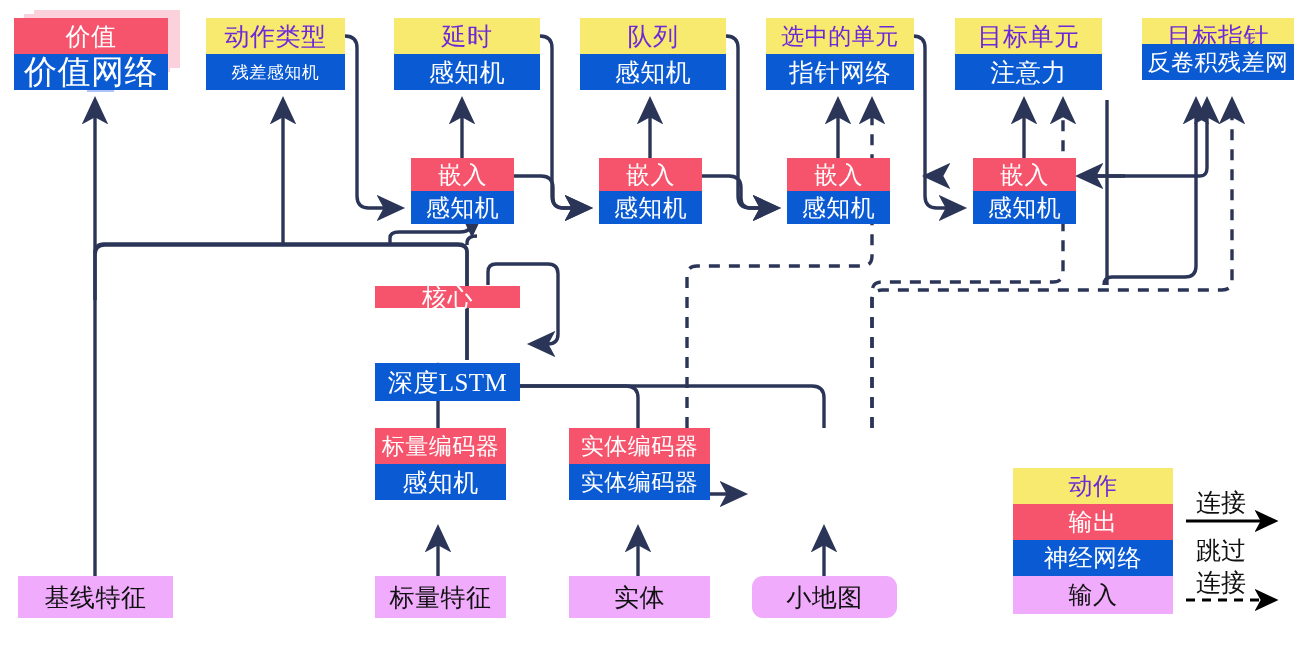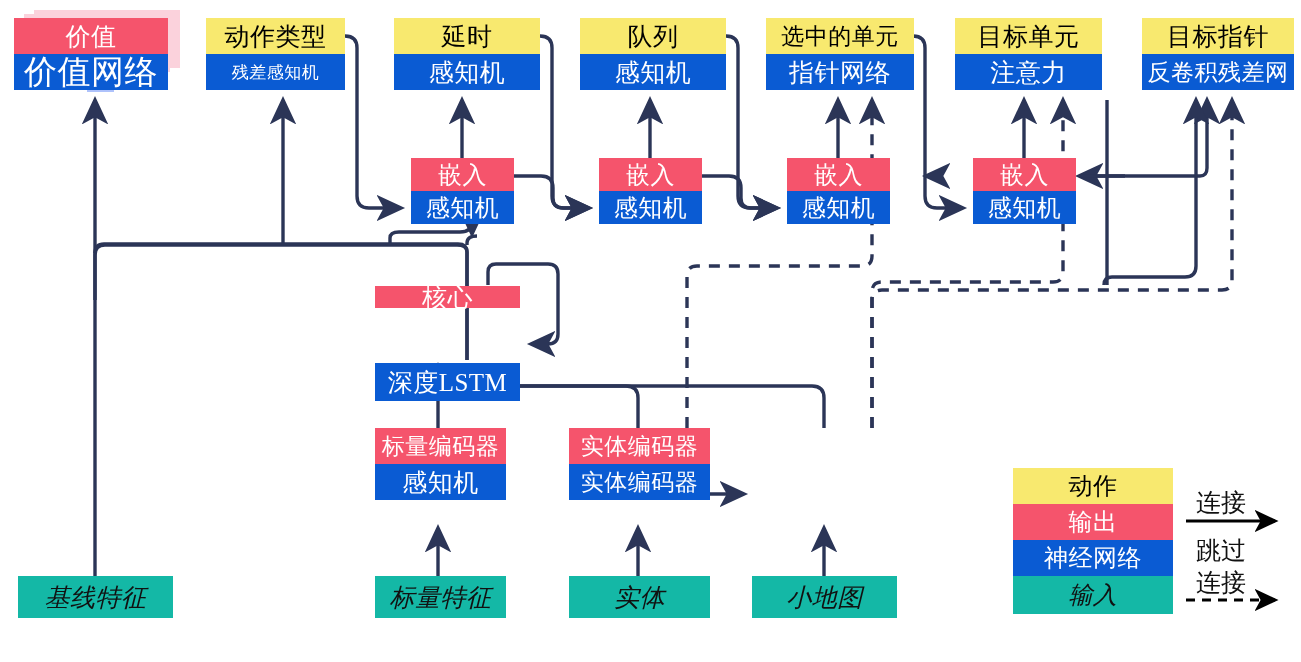--- a/index.html
+++ b/index.html
@@ -4,24 +4,24 @@
 <style>
   html,body{margin:0;padding:0;background:#fff;}
   body{width:1301px;height:662px;position:relative;overflow:hidden;
        font-family:"Liberation Serif","DejaVu Serif",serif;}
   #canvas{position:absolute;left:0;top:0;width:1301px;height:662px;}
   svg.wires{position:absolute;left:0;top:0;width:1301px;height:662px;pointer-events:none;}
 
   .node{position:absolute;box-sizing:border-box;}
   .cell{box-sizing:border-box;display:flex;align-items:center;justify-content:center;
         line-height:1;white-space:nowrap;letter-spacing:.5px;}
-  .c-action{background:#F8E96F;color:#000000;}
+  .c-action{background:#F8E96F;color:#6d28d9;}
   .c-output{background:#F5546C;color:#fff;}
   .c-net{background:#0A5BD3;color:#fff;}
-  .c-input{background:#14b8a6;color:#111;font-style:italic;}
+  .c-input{background:#f0abfc;color:#111;}
 
   .shadow{position:absolute;}
   .sh-pink{background:#FBD2DC;}
   .sh-blue{background:#AEC2FB;}
 
   .legend{position:absolute;padding-left:40px;}
   .legend .cell{justify-content:center;}
   .lg-label{position:absolute;white-space:nowrap;color:#111;text-align:left;}
 </style>
 </head>
@@ -131,21 +131,21 @@
     <div class="cell c-net" style="position:absolute;left:0;top:36px;width:148px;height:36px;font-size:25px;">指针网络</div>
   </div>
 
   <div class="node" style="left:955px;top:18px;width:147px;height:72px;">
     <div class="cell c-action" style="position:absolute;left:0;top:0;width:147px;height:36px;font-size:25px;">目标单元</div>
     <div class="cell c-net" style="position:absolute;left:0;top:36px;width:147px;height:36px;font-size:25px;">注意力</div>
   </div>
 
   <div class="node" style="left:1142px;top:18px;width:152px;height:72px;">
     <div class="cell c-action" style="position:absolute;left:0;top:0;width:152px;height:36px;font-size:25px;">目标指针</div>
-    <div class="cell c-net" style="position:absolute;left:0;top:36px;width:152px;height:36px;font-size:23px;">反卷积残差网</div>
+    <div class="cell c-net" style="position:absolute;left:0;top:26px;width:152px;height:36px;font-size:23px;">反卷积残差网</div>
   </div>
 
   <div class="node" style="left:411px;top:158px;width:103px;height:66px;">
     <div class="cell c-output" style="position:absolute;left:0;top:0;width:103px;height:33px;font-size:24px;">嵌入</div>
     <div class="cell c-net" style="position:absolute;left:0;top:33px;width:103px;height:33px;font-size:24px;">感知机</div>
   </div>
 
   <div class="node" style="left:599px;top:158px;width:103px;height:66px;">
     <div class="cell c-output" style="position:absolute;left:0;top:0;width:103px;height:33px;font-size:24px;">嵌入</div>
     <div class="cell c-net" style="position:absolute;left:0;top:33px;width:103px;height:33px;font-size:24px;">感知机</div>
@@ -176,21 +176,21 @@
     <div class="cell c-net" style="position:absolute;left:0;top:36px;width:141px;height:36px;font-size:23px;">实体编码器</div>
   </div>
 
 
   <div class="cell c-input node" style="left:18px;top:576px;width:155px;height:42px;font-size:25px;">基线特征</div>
 
   <div class="cell c-input node" style="left:375px;top:576px;width:131px;height:42px;font-size:25px;">标量特征</div>
 
   <div class="cell c-input node" style="left:569px;top:576px;width:141px;height:42px;font-size:25px;">实体</div>
 
-  <div class="cell c-input node" style="left:752px;top:576px;width:145px;height:42px;font-size:25px;">小地图</div>
+  <div class="cell c-input node" style="left:752px;top:576px;width:145px;height:42px;font-size:25px;border-radius:11px;">小地图</div>
 
   <div class="legend" style="left:1013px;top:468px;width:160px;height:146px;">
     <div class="cell c-action" style="position:absolute;left:0;top:0;width:160px;height:36px;font-size:24px;">动作</div>
     <div class="cell c-output" style="position:absolute;left:0;top:36px;width:160px;height:36px;font-size:24px;">输出</div>
     <div class="cell c-net" style="position:absolute;left:0;top:72px;width:160px;height:36px;font-size:24px;">神经网络</div>
     <div class="cell c-input" style="position:absolute;left:0;top:108px;width:160px;height:38px;font-size:24px;">输入</div>
   </div>
 
   <div class="lg-label" style="left:1196px;top:486px;width:80px;font-size:25px;">连接</div>
   <div class="lg-label" style="left:1196px;top:534px;width:80px;font-size:25px;">跳过</div>

